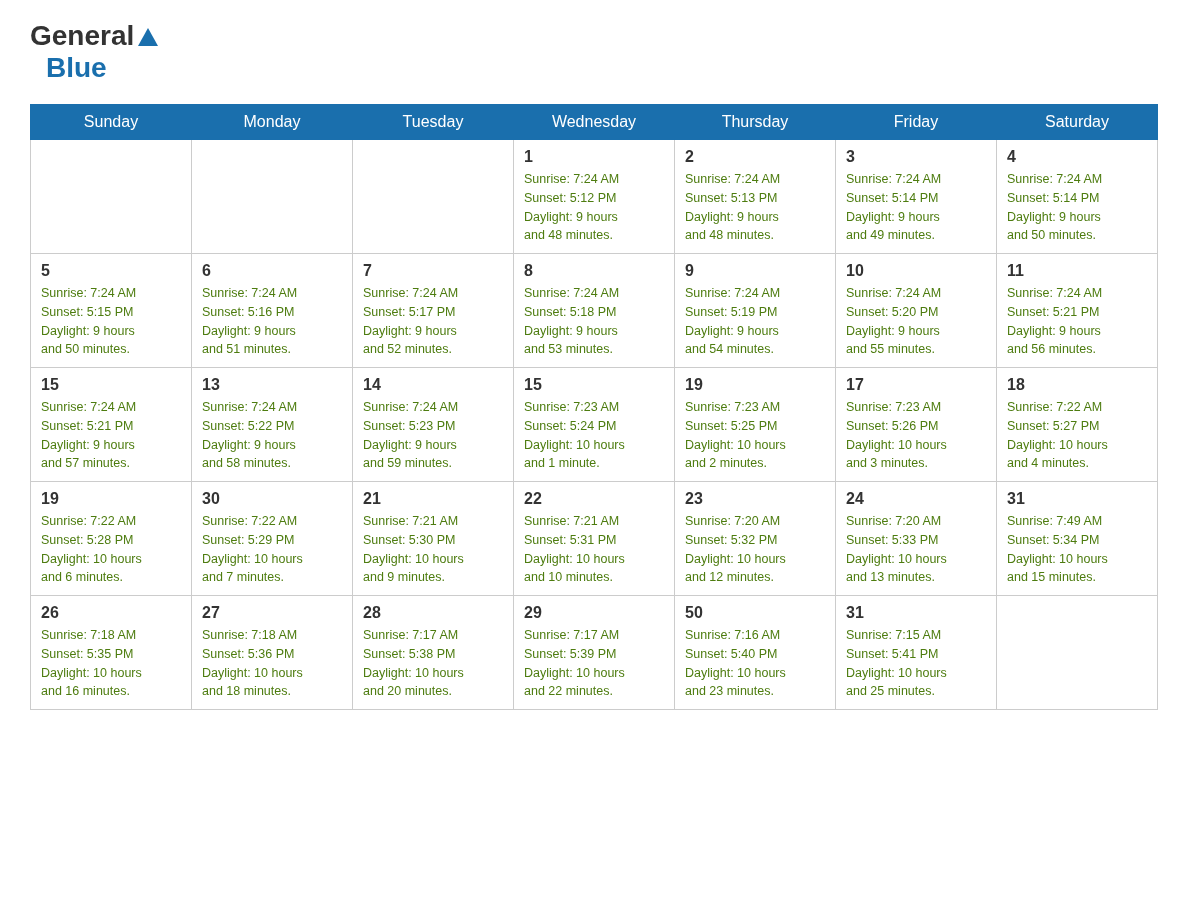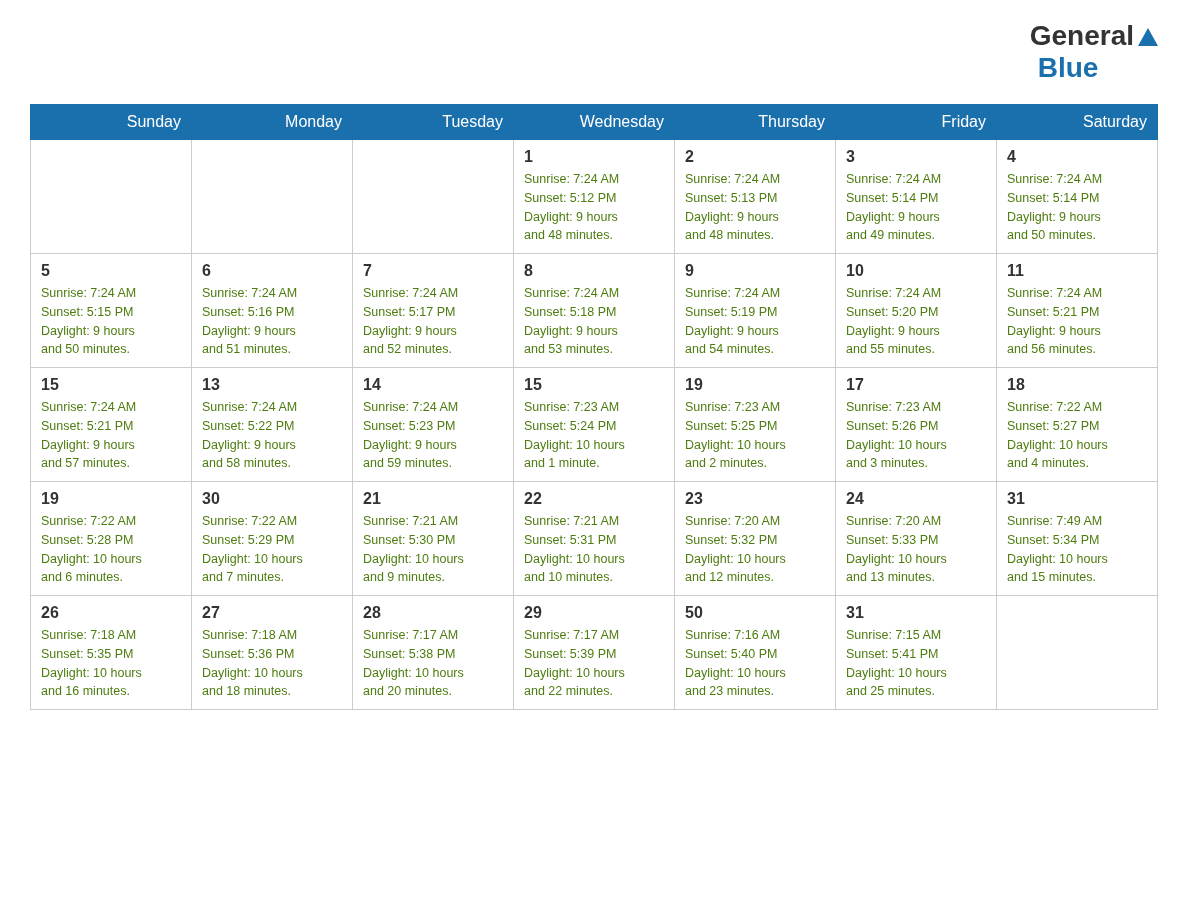--- a/index.html
+++ b/index.html
@@ -5,21 +5,21 @@
     * { margin: 0; padding: 0; box-sizing: border-box; }
     body {
       font-family: Arial, sans-serif;
       background: #fff;
       width: 1188px;
       min-height: 918px;
       padding: 20px 30px;
     }
     .header-area {
       display: flex;
-      justify-content: flex-end;
+      justify-content: flex-start;
       align-items: flex-start;
       margin-bottom: 20px;
     }
     .logo-wrapper {
       display: flex;
       flex-direction: column;
     }
     .logo-row {
       display: flex;
       align-items: center;
@@ -42,21 +42,21 @@
       width: 100%;
       border-collapse: collapse;
       table-layout: fixed;
     }
     thead tr th {
       background-color: #1a6fad;
       color: #fff;
       font-size: 16px;
       font-weight: normal;
       padding: 8px 10px;
-      text-align: right;
+      text-align: center;
       border: 1px solid #1a6fad;
     }
     tbody tr td {
       border: 1px solid #ccc;
       vertical-align: top;
       padding: 8px 10px;
       height: 110px;
       font-size: 13px;
       color: #333;
     }
@@ -89,21 +89,21 @@
   <div class="logo-wrapper">
     <div class="logo-row">
       <span style="font-size:28px;font-weight:bold;color:#333;">General</span>
       <span style="display:inline-block;margin-left:4px;margin-top:2px;">
         <svg width="20" height="22" viewBox="0 0 20 22">
           <polygon points="0,22 20,22 10,4" fill="#1a6fad"></polygon>
         </svg>
       </span>
     </div>
     <div>
-      <span style="font-size:28px;font-weight:bold;color:#1a6fad;margin-left:8px;">Blue</span>
+      <span style="font-size:28px;font-weight:bold;color:#1a6fad;margin-left:16px;">Blue</span>
     </div>
   </div>
   <div class="title-area">
     <div class="month-title"></div>
     <div class="location-title"></div>
   </div>
 </div>
 
 <table>
   <thead>

